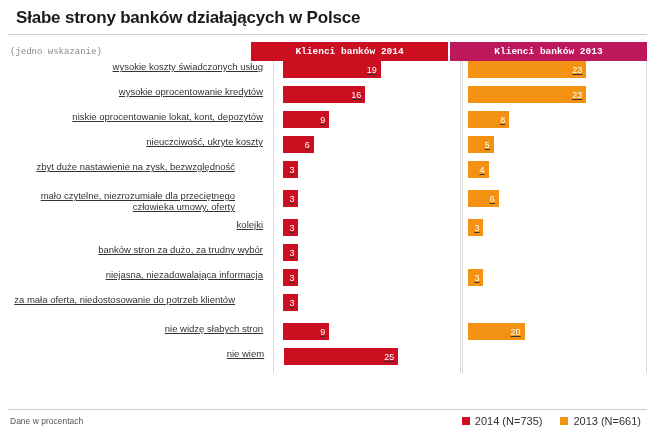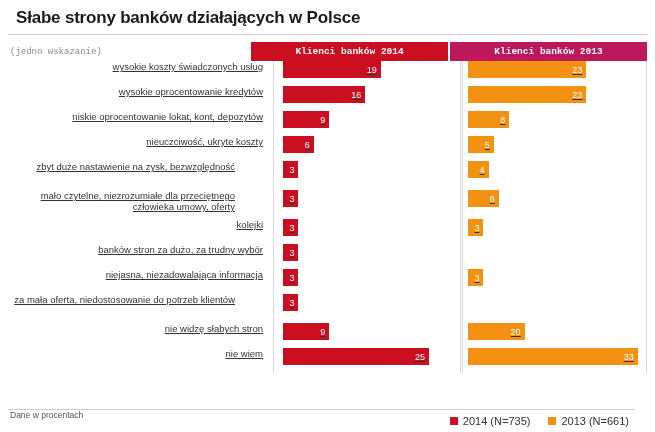--- a/index.html
+++ b/index.html
@@ -112,26 +112,27 @@
     position: absolute;
     top: 0;
     bottom: 0;
     width: 1px;
     background: #d9d9d9;
   }
 
   #footer {
     position: absolute;
     left: 0;
-    right: 12px;
+    right: 0;
     bottom: 0;
     height: 22px;
     border-top: 1px solid #cccccc;
     margin: 0 8px;
     display: flex;
+    align-items: center;
     font-size: 8.5px;
     color: #555555;
   }
   #footer .note { padding-left: 2px; }
   #legend {
     margin-left: auto;
     display: flex;
     align-items: center;
     gap: 18px;
     padding-right: 6px;
@@ -282,24 +283,21 @@
           </div>
           <div class="track t2013">
             <div class="bar b2013" style="width: 56.5714px;">20</div>
           </div>
         </div>
       </div>
       <div class="row">
         <div class="label">nie wiem</div>
         <div class="bars">
           <div class="track t2014">
-            <div class="bar b2014" style="width: 146px;">25</div>
-          </div>
-          <div class="track t2013">
-            <div class="bar b2013" style="width: 169.714px;">33</div>
+            <div class="bar b2014" style="width: 114px;">25</div>
           </div>
         </div>
       </div>
     </div>
 </div>
 
 <div id="footer">
   <div class="note">Dane w procentach</div>
   <div id="legend">
       <div class="legend-item">

